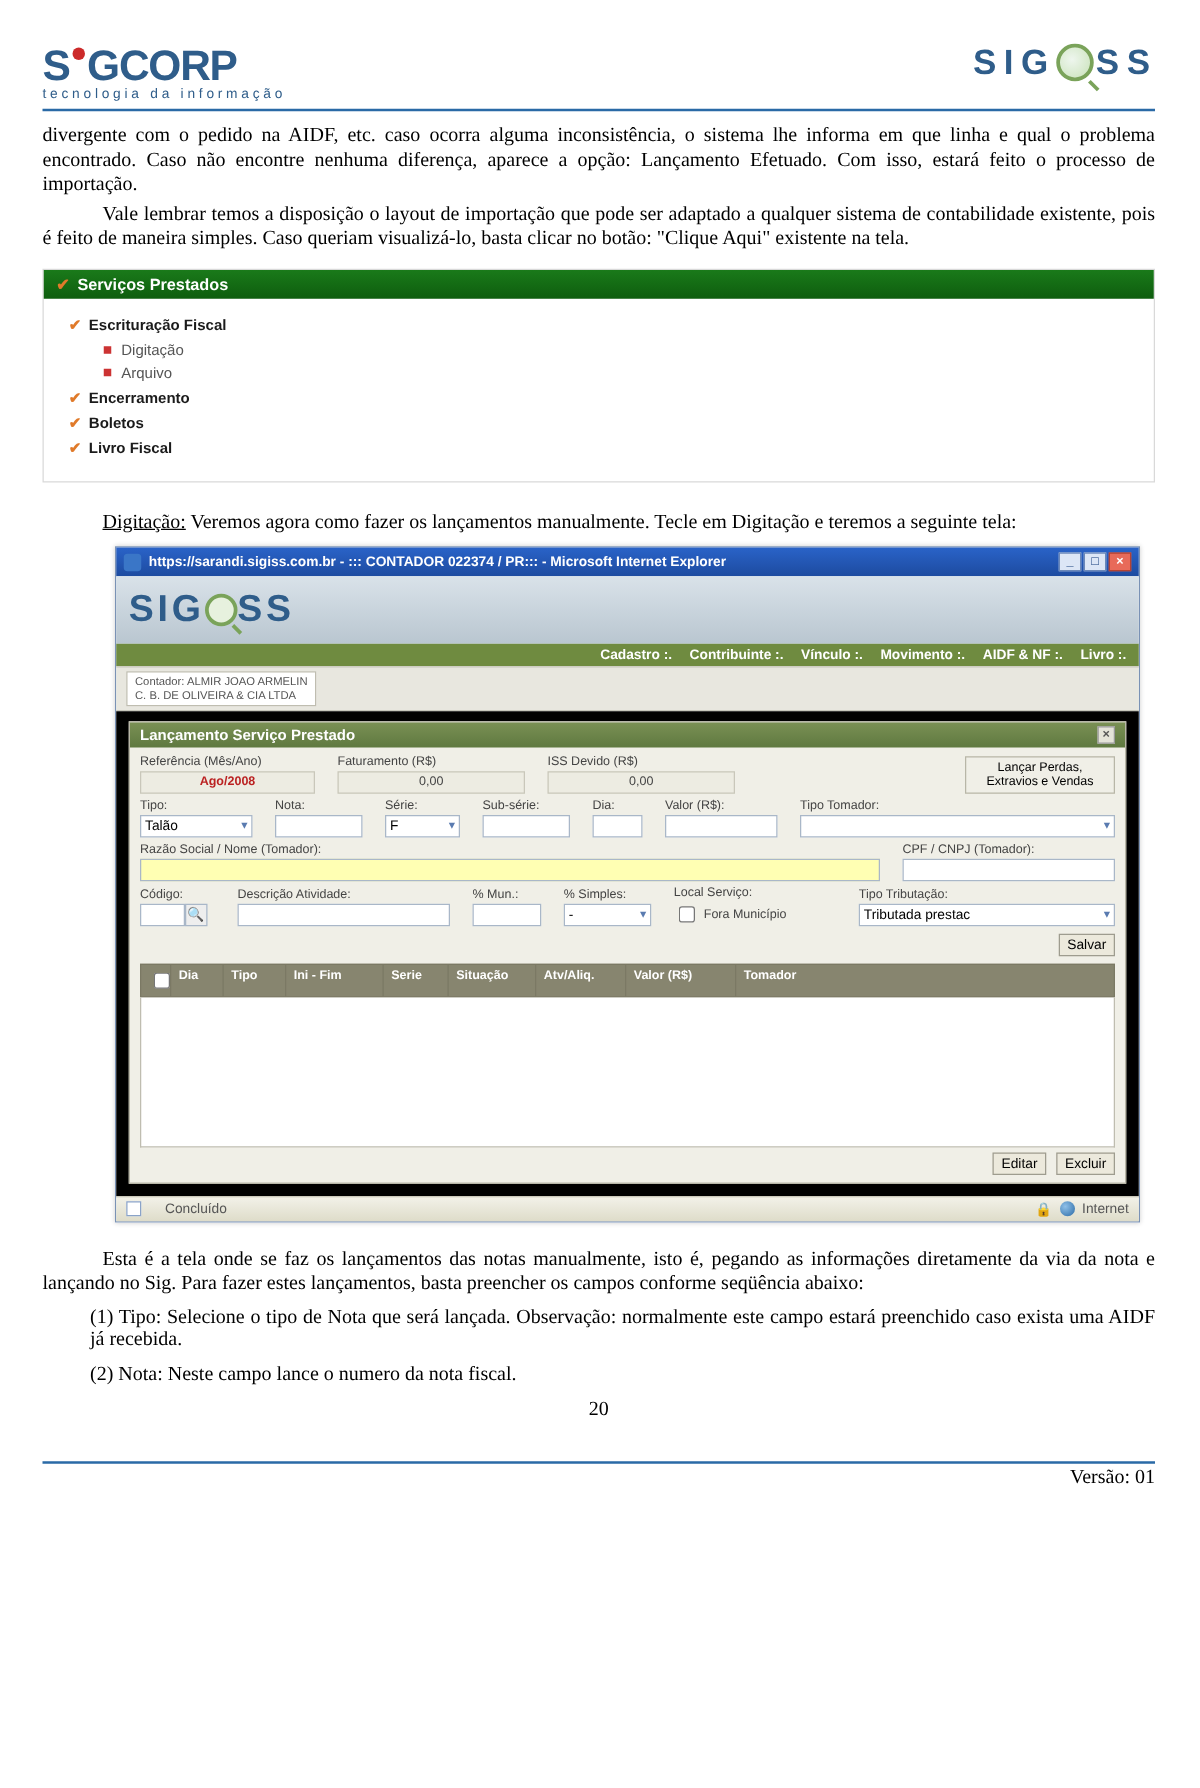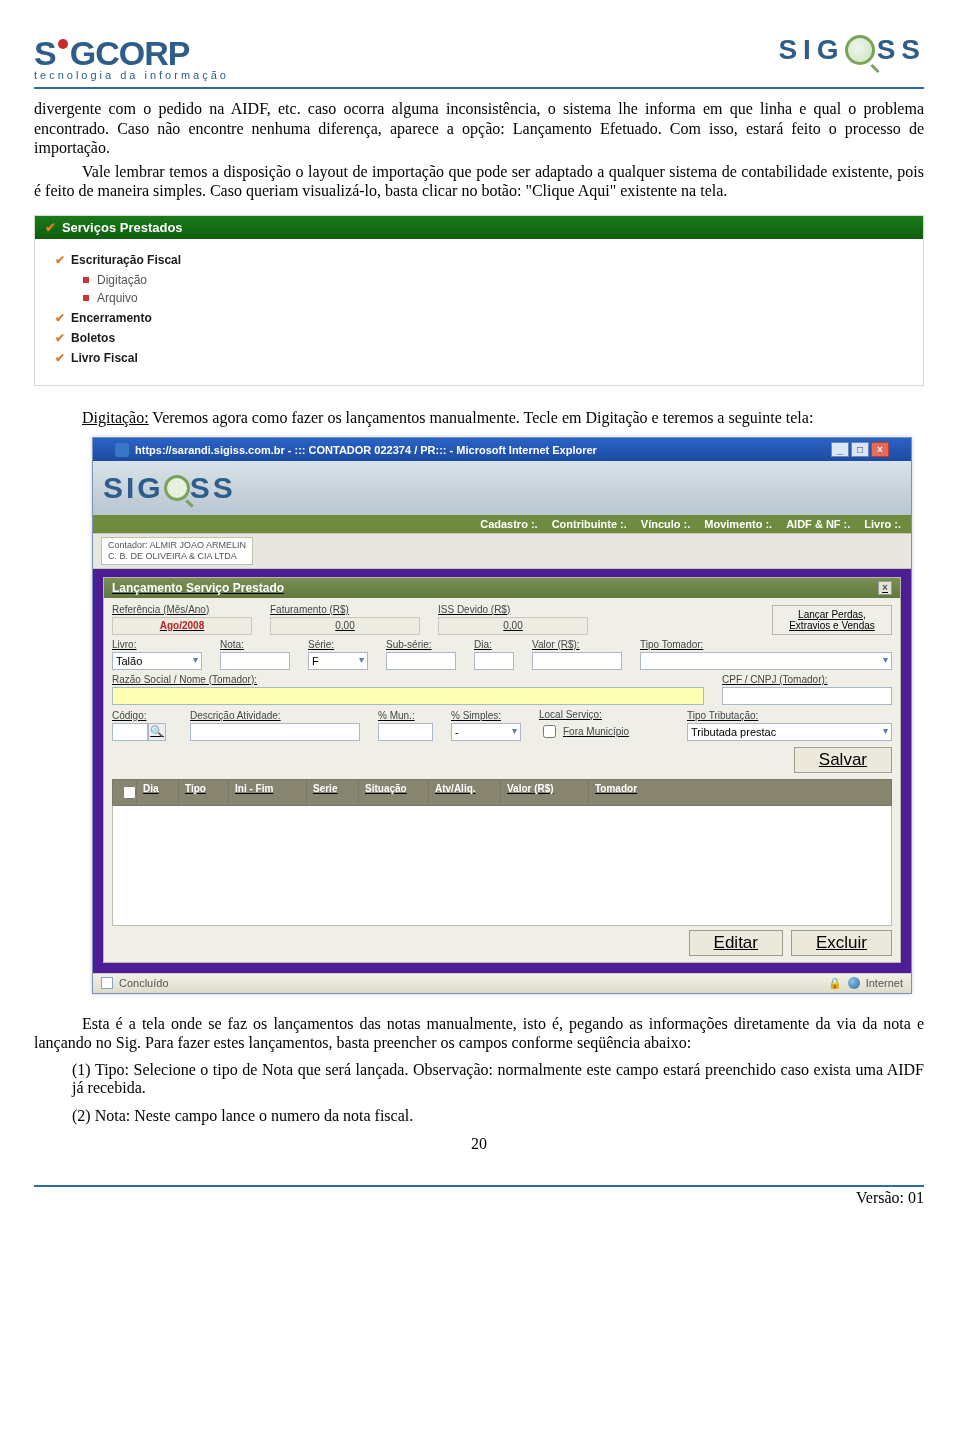--- a/index.html
+++ b/index.html
@@ -94,21 +94,21 @@
     margin: 10px 0 20px 58px;
     width: 820px;
     border:1px solid #7a92b5;
     box-shadow: 0 0 4px rgba(0,0,0,.2);
     font-family: Tahoma, Verdana, sans-serif;
     font-size: 11px;
   }
   .win-title {
     background: linear-gradient(#2a63c8, #1d4ba0);
     color:#fff;
-    padding:4px 22px;
+    padding:4px 6px;
     display:flex; align-items:center; justify-content:space-between;
     font-weight:bold;
   }
   .win-title .winbtns { display:flex; gap:2px; }
   .wbtn {
     width:18px; height:15px; background:#dce6f6; border:1px solid #6b88b9;
     display:flex; align-items:center; justify-content:center; font-size:10px; color:#123a7a;
   }
   .wbtn.close{ background:#e86a59; color:#fff; border-color:#b34232; }
   .app-hdr {
@@ -131,21 +131,21 @@
   }
   .user-strip{
     background:#e8e7df; padding:3px 8px;
     border-top:1px solid #c6c6bb; border-bottom:1px solid #c6c6bb;
     display:flex; align-items:center; gap:8px;
   }
   .user-card{
     background:#fff; border:1px solid #bfbdb0; font-size:9px; color:#555;
     padding:2px 6px; line-height:1.2;
   }
-  .form-wrap{ background:#4c1d95; padding:8px 10px 10px 10px;text-decoration:underline; }
+  .form-wrap{ background:#000000; padding:8px 10px 10px 10px; }
   .panel{
     border:1px solid #b8b6a7; background:#f0efe7;
   }
   .panel-title{
     background: linear-gradient(#7a9054, #5f7940);
     color:#fff; font-weight:bold; font-size:12px;
     padding:3px 8px;
     display:flex; justify-content:space-between; align-items:center;
   }
   .panel-title .xbtn{
@@ -161,21 +161,21 @@
     font-size:11px;
   }
   .ctl.sel{ background:#fff; appearance:none; }
   .ctl.yellow{ background:#ffffb3; }
   .disp{ height:18px; border:1px solid #c9c7ba; background:#edece2; display:flex; align-items:center; justify-content:center; padding:0 4px; }
   .disp.red{ color:#b22; font-weight:bold; }
   .sidebtn{
     border:1px solid #b8b6a7; background:#f0efe7; padding:3px 6px;
     font-size:10px; text-align:center; width:120px;
   }
-  .btn{ border:1px solid #9e9c8f; background:#ece9dc; padding:2px 24px; font-size:17px; cursor:pointer; }
+  .btn{ border:1px solid #9e9c8f; background:#ece9dc; padding:2px 6px; font-size:11px; cursor:pointer; }
   .grid-head{
     display:flex; background:#87856f; color:#fff; font-size:10px; font-weight:bold;
     border:1px solid #7b7964;
   }
   .grid-head span{ padding:3px 6px; border-right:1px solid #7b7964; }
   .grid-body{ height:120px; background:#fff; border:1px solid #bfbdb0; border-top:none; }
   .grid-foot{ display:flex; justify-content:flex-end; gap:8px; padding:4px 0 0 0; }
   .status{
     background: linear-gradient(#f2f1e8, #dedcc9);
     border-top:1px solid #cfcdbb;
@@ -294,21 +294,21 @@
             <div class="fld" style="width:150px;">
               <label>ISS Devido (R$)</label>
               <div class="disp">0,00</div>
             </div>
             <div style="flex:1"></div>
             <div class="sidebtn">Lançar Perdas, Extravios e Vendas</div>
           </div>
 
           <div class="row">
             <div class="fld" style="width:90px;">
-              <label>Livro:</label>
+              <label>Tipo:</label>
               <div class="selectwrap"><input class="ctl sel" style="width: 100%;" value="Talão"></div>
             </div>
             <div class="fld" style="width:70px;">
               <label>Nota:</label>
               <input class="ctl" value="" style="">
             </div>
             <div class="fld" style="width:60px;">
               <label>Série:</label>
               <div class="selectwrap"><input class="ctl sel" style="width: 100%;" value="F"></div>
             </div>
@@ -395,21 +395,21 @@
               <button class="btn">Editar</button>
               <button class="btn">Excluir</button>
             </div>
           </div>
 
         </div>
       </div>
     </div>
 
     <div class="status">
-      <span style="display:flex;align-items:center;gap:6px;">
+      <span style="display:flex;align-items:center;gap:19px;">
         <span style="width:12px;height:12px;border:1px solid #8aa3c8;background:#fff;display:inline-block;"></span>
         <span>Concluído</span>
       </span>
       <span style="display:flex;align-items:center;gap:6px;">
         <span class="lock">🔒</span>
         <span style="width:12px;height:12px;border-radius:50%;background:radial-gradient(circle at 35% 35%, #8fc0e8, #2a6aa6);display:inline-block;"></span>
         <span>Internet</span>
       </span>
     </div>
   </div>

